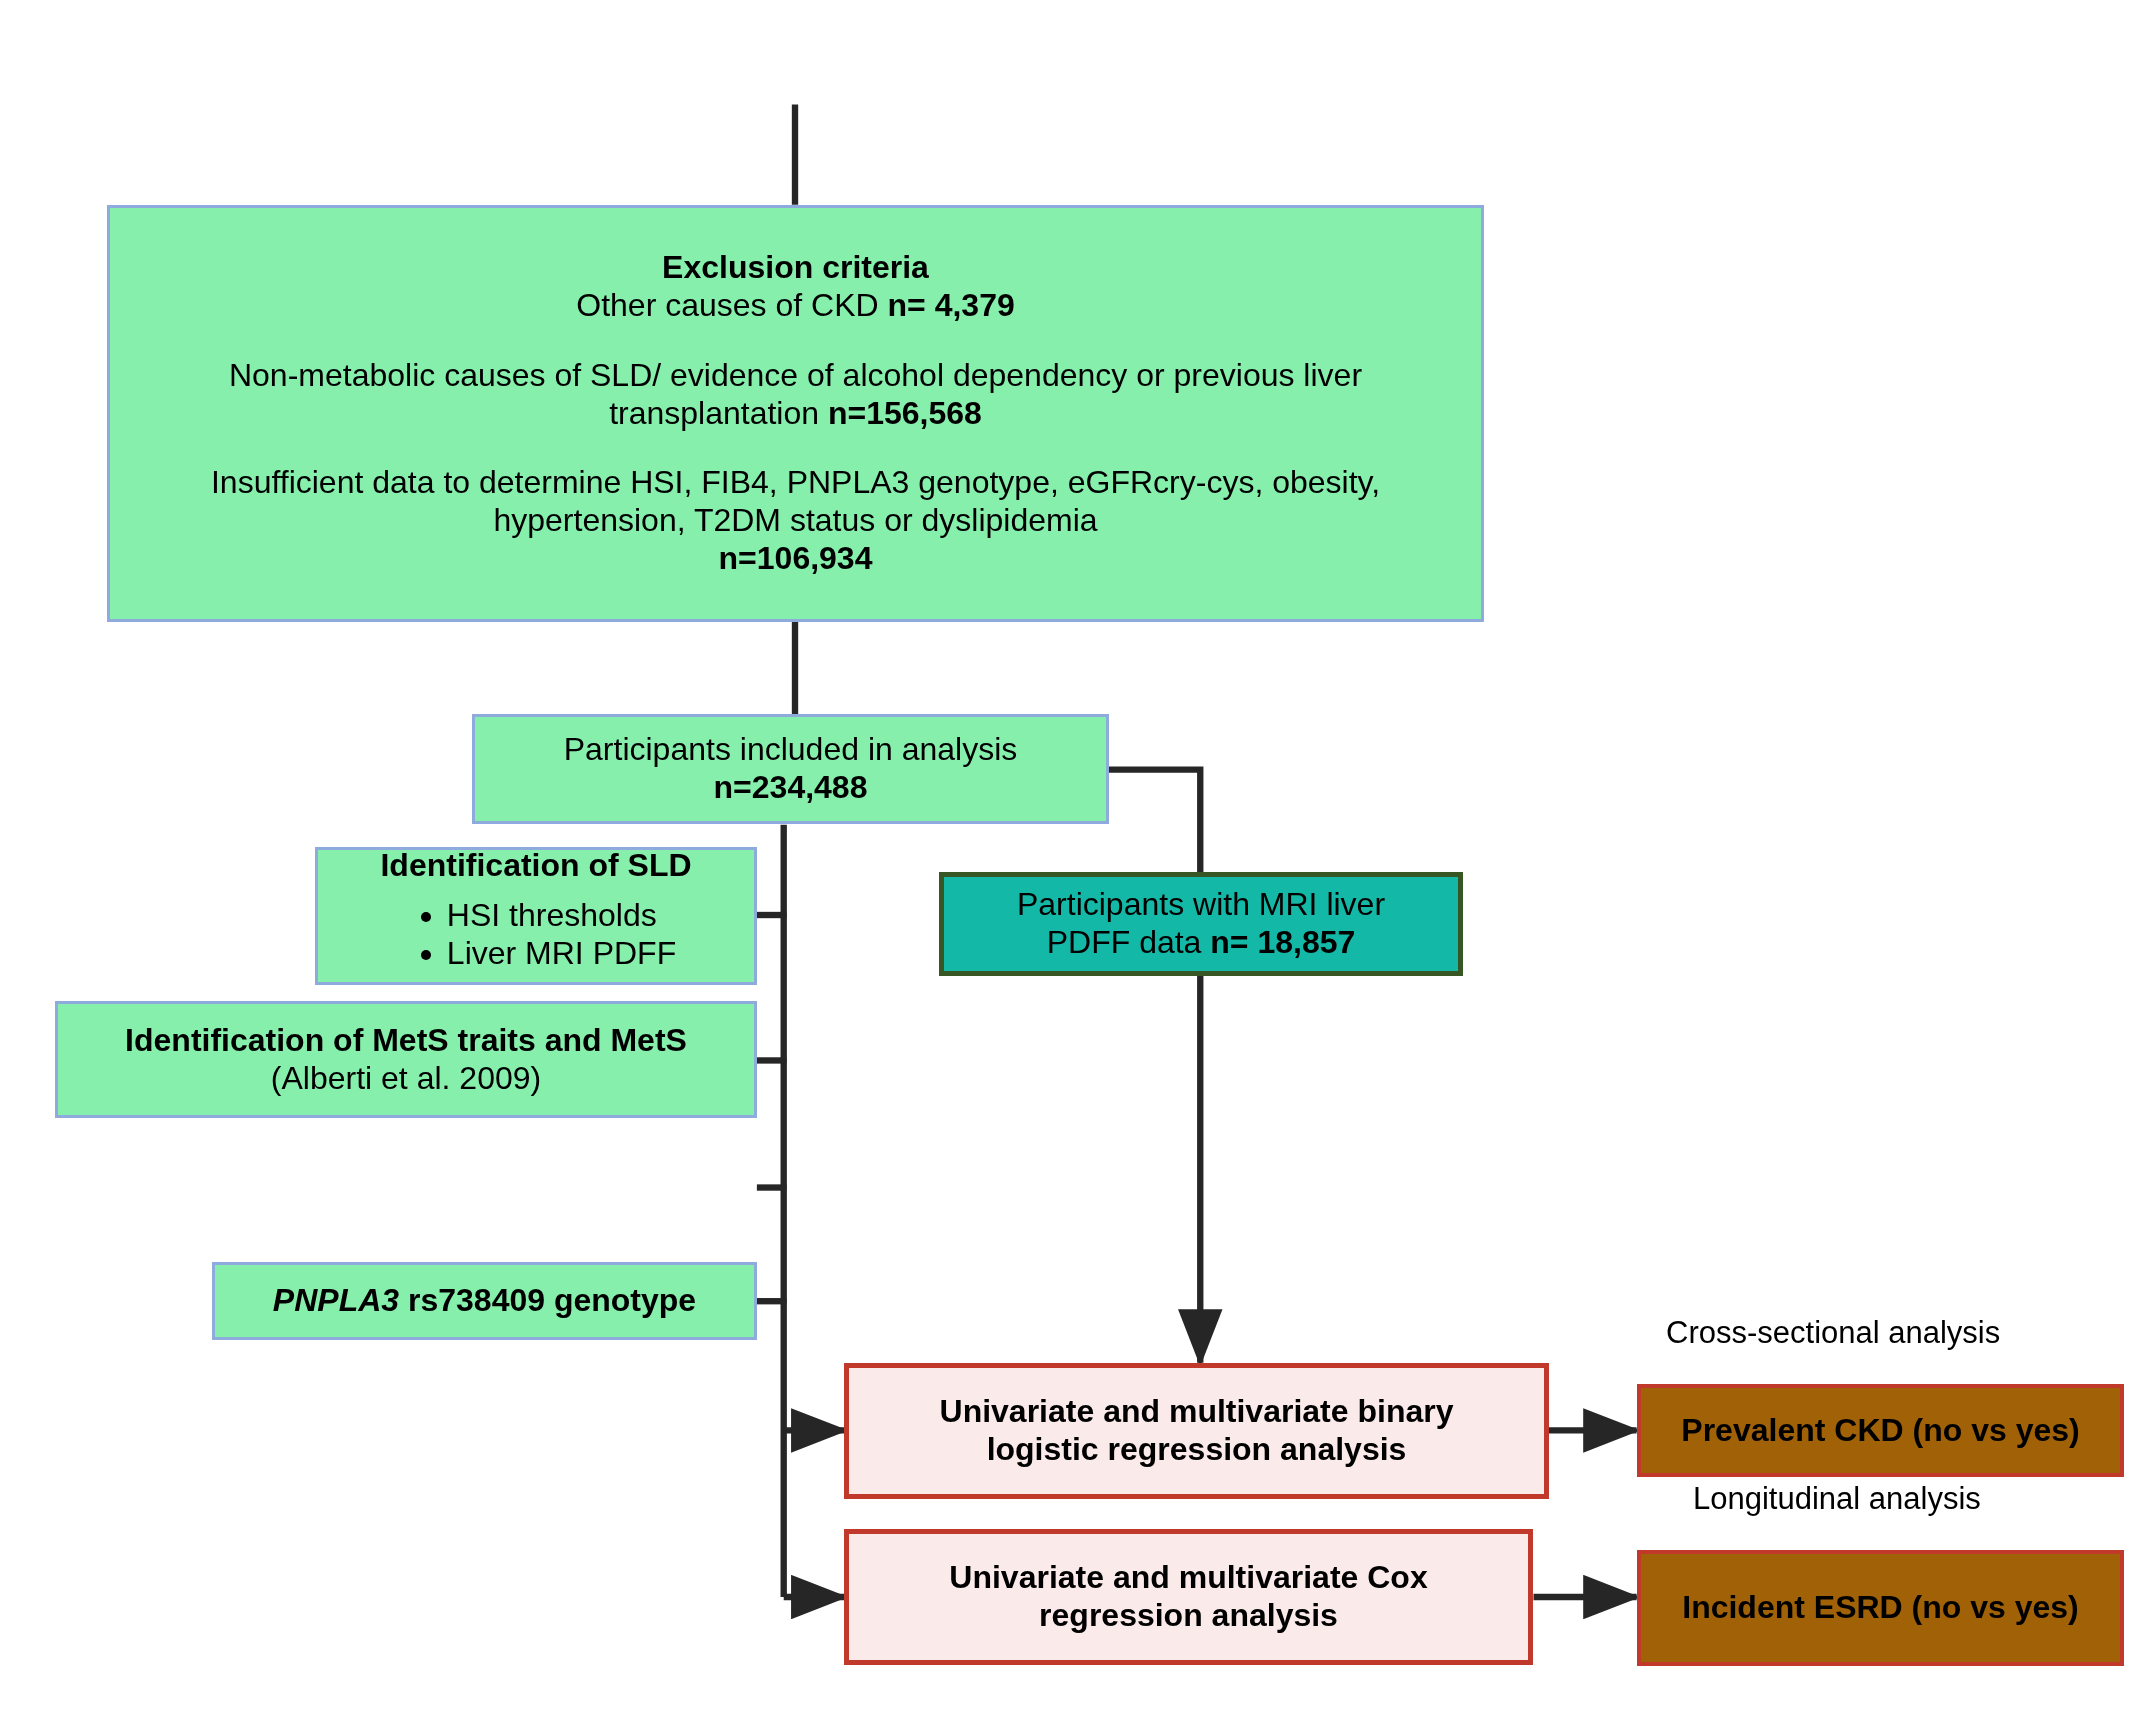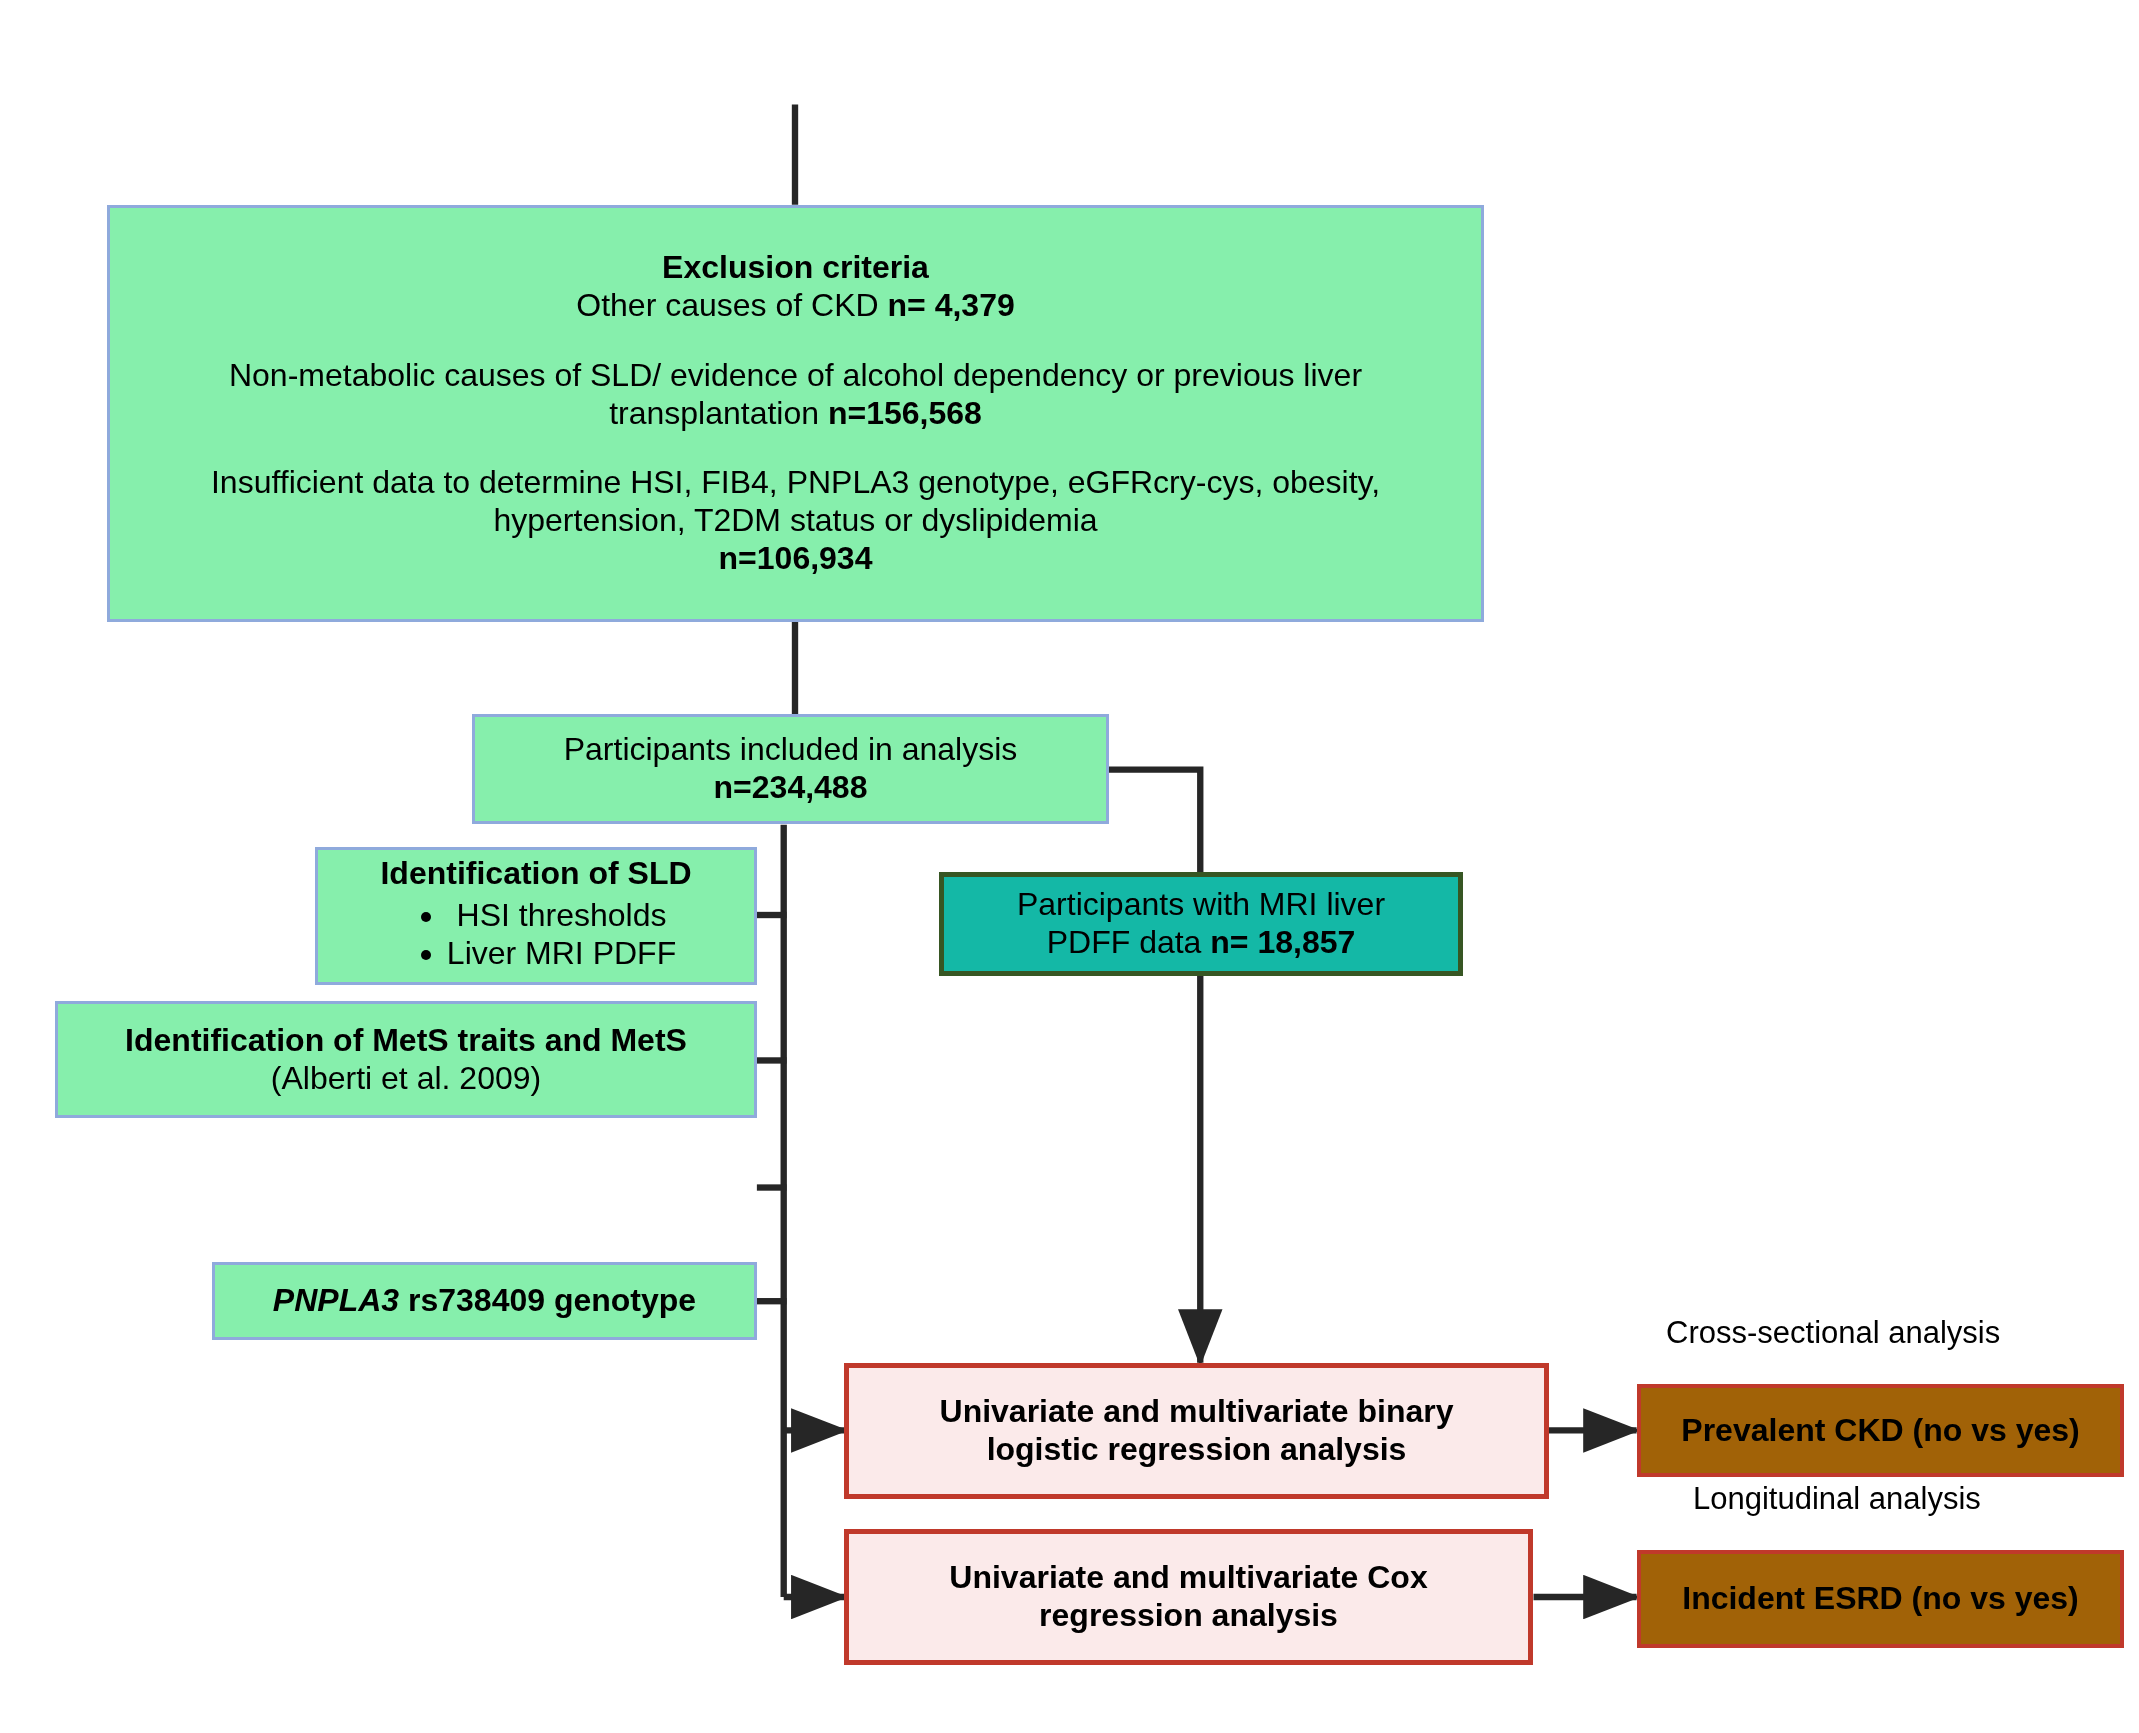--- a/index.html
+++ b/index.html
@@ -73,24 +73,24 @@
     font-weight: bold;
   }
   .gap {
     height: 32px;
   }
   .lineblock {
     display: block;
     width: 100%;
   }
   ul.bullets {
-    margin: 4px;
+    margin: 12px;
     padding: 0 0 0 51px;
     list-style: disc;
-    text-align: center;
+    text-align: left;
     font-size: 32px;
     font-weight: normal;
   }
   ul.bullets li {
     margin: 0;
     padding: 0;
   }
   .side-label {
     position: absolute;
     font-size: 31px;
@@ -182,18 +182,18 @@
     <div class="t-title lineblock">Univariate and multivariate Cox</div>
     <div class="t-title lineblock">regression analysis</div>
   </div>
 
   <div class="side-label" style="left:1666px; top:1315px;">Cross-sectional analysis</div>
   <div class="node red-box-thin" style="left:1637px; top:1384px; width:487px; height:93px;">
     <div class="t-title lineblock">Prevalent CKD (no vs yes)</div>
   </div>
 
   <div class="side-label" style="left:1693px; top:1481px;">Longitudinal analysis</div>
-  <div class="node red-box-thin" style="left:1637px; top:1550px; width:487px; height:98px;">
+  <div class="node red-box-thin" style="left:1637px; top:1550px; width:487px; height:116px;">
     <div class="t-title lineblock">Incident ESRD (no vs yes)</div>
   </div>
 
 </div>
 
 
 </body></html>

